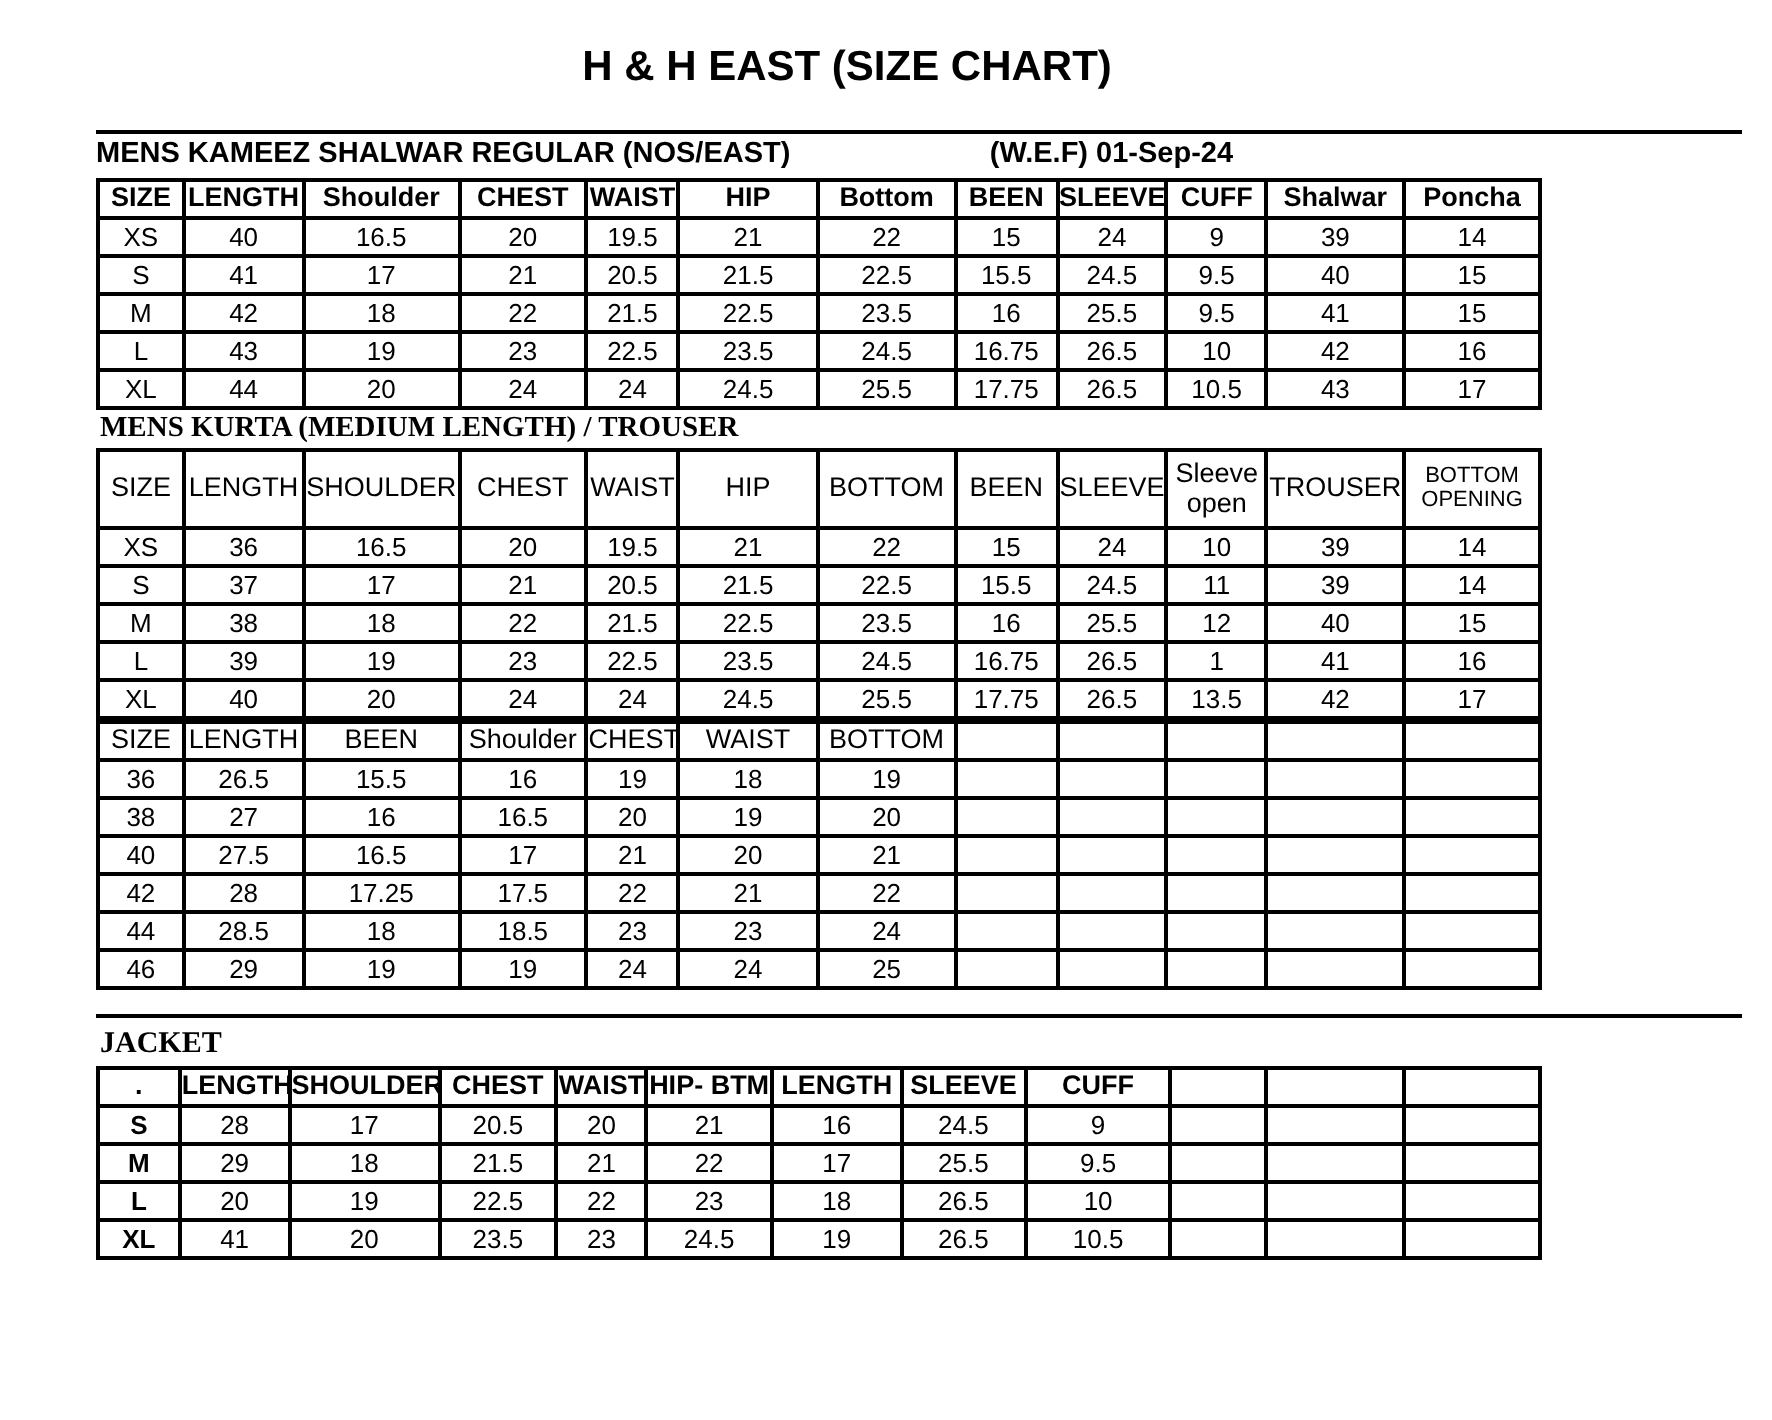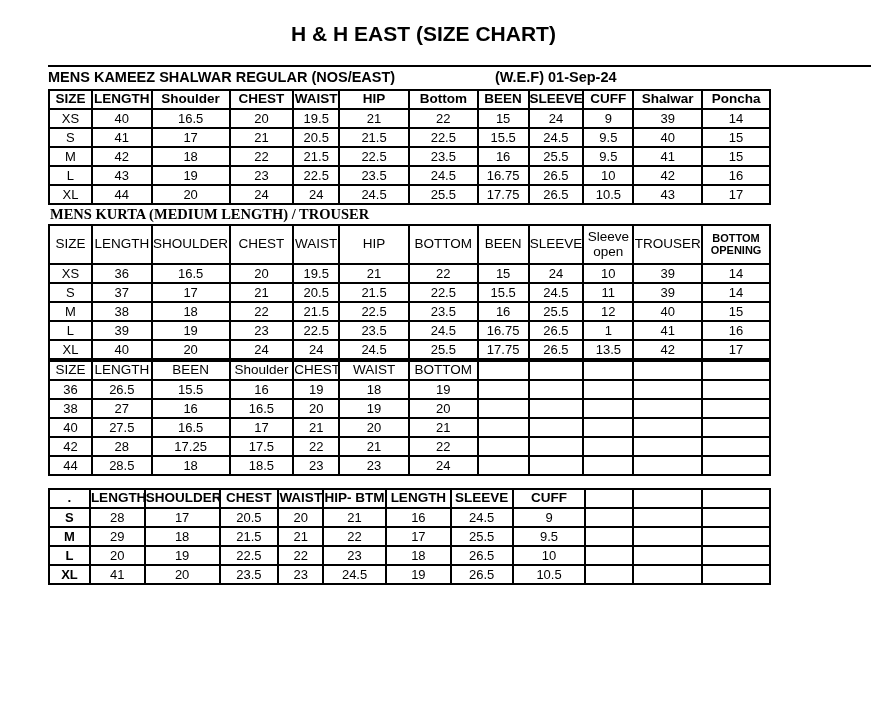--- a/index.html
+++ b/index.html
@@ -29,21 +29,21 @@
   .jacket-title{border-top:2px solid #000;padding:5px 0 0 2px;height:19px;font-size:15px;}
 
   table.sizes{border-collapse:collapse;table-layout:fixed;width:723px;}
   .sizes th,.sizes td{
     border:2px solid #000;height:17px;padding:0;margin:0;
     text-align:center;vertical-align:middle;
     font-size:13px;line-height:1.05;overflow:hidden;
   }
   .t1 th{font-weight:bold;font-size:13.5px;}
   .t2 th{font-weight:normal;height:37px;font-size:13.5px;}
-  .t2 th:nth-child(12){font-size:11px;font-weight:bold;}
+  .t2 th:nth-child(12){font-size:11px;font-weight:normal;}
   .t3 th{font-weight:normal;font-size:13.5px;}
   .t4 th{font-weight:bold;font-size:13.5px;}
   .t4 td:first-child{font-weight:bold;}
 </style>
 </head>
 <body>
 
 <div class="page">
 
   <h1 class="main-title">H &amp; H EAST (SIZE CHART)</h1>
@@ -365,27 +365,42 @@
               <td>18.5</td>
               <td>23</td>
               <td>23</td>
               <td>24</td>
               <td></td>
               <td></td>
               <td></td>
               <td></td>
               <td></td>
             </tr>
+            <tr>
+              <td>46</td>
+              <td>29</td>
+              <td>19</td>
+              <td>19</td>
+              <td>24</td>
+              <td>24</td>
+              <td>25</td>
+              <td></td>
+              <td></td>
+              <td></td>
+              <td></td>
+              <td></td>
+            </tr>
           </tbody>
         </table>
     </section>
 
     <div class="jacket-gap"></div>
 
     <section>
+      <div class="plain-title jacket-title">JACKET</div>
       <table class="sizes t4">
           <colgroup>
             <col style="width: 5.67%;">
             <col style="width: 7.61%;">
             <col style="width: 10.37%;">
             <col style="width: 8.16%;">
             <col style="width: 6.22%;">
             <col style="width: 8.71%;">
             <col style="width: 8.99%;">
             <col style="width: 8.58%;">

